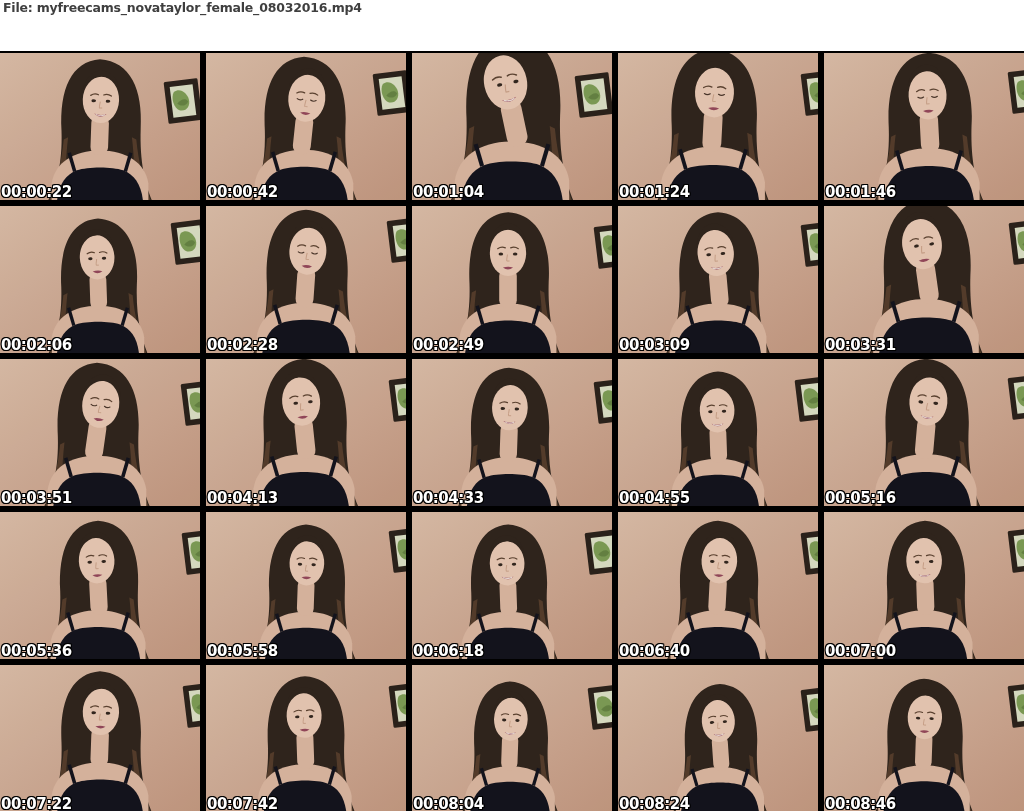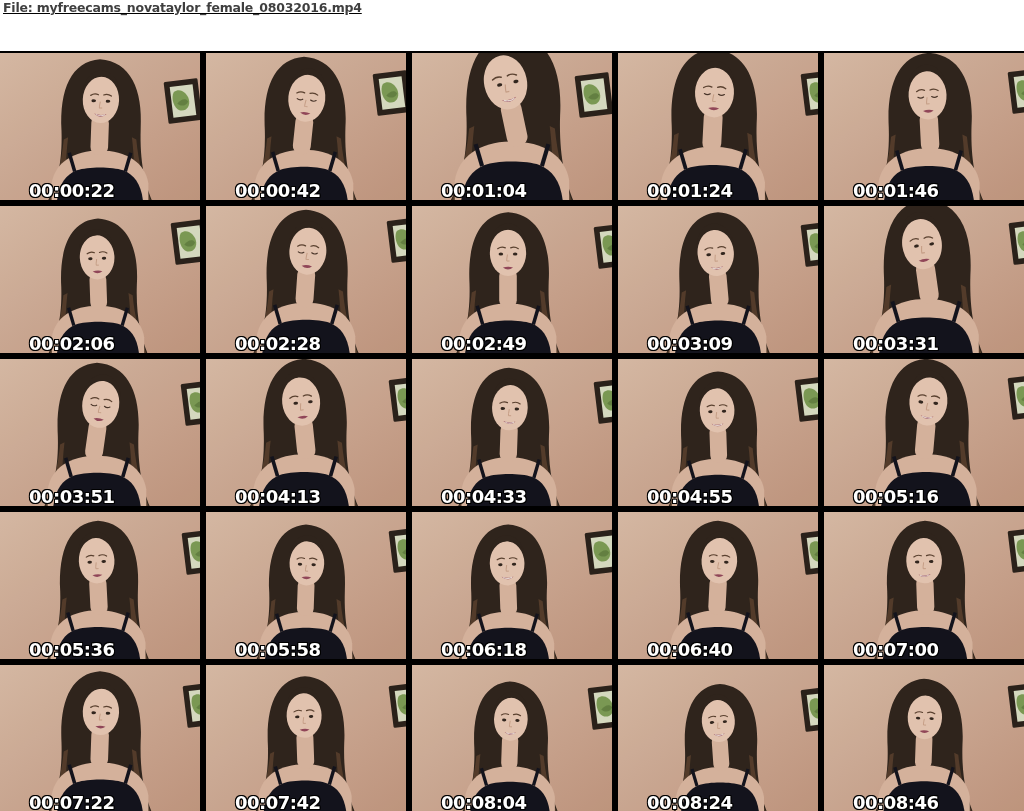--- a/index.html
+++ b/index.html
@@ -7,21 +7,20 @@
     width: 1024px; height: 811px;
     background: #000;
     overflow: hidden;
     font-family: "DejaVu Sans", "Liberation Sans", sans-serif;
   }
   .header {
     box-sizing: border-box;
     width: 1024px; height: 51px;
     background: #ffffff;
     padding: 2px 0 0 3px;
-    text-decoration: underline;
   }
   .hline {
     font-weight: bold;
     font-size: 12.5px;
     line-height: 12.2px;
     color: #3f3f3f;
     letter-spacing: -0.2px;
     white-space: nowrap;
   }
   .grid {
@@ -31,29 +30,28 @@
     gap: 6px;
     background: #000;
     padding-top: 2px;
   }
   .thumb { position: relative; overflow: hidden; background: #c9a38d; }
   .thumb svg { display: block; width: 100%; height: 100%; }
   .ts {
     position: absolute;
     left: 1px; bottom: -1px;
     font-weight: bold;
-    font-size: 18px;
+    font-size: 15px;
     letter-spacing: -0.5px;
     color: #ffffff;
     text-shadow:
       -1px -1px 0 #000, 1px -1px 0 #000,
       -1px  1px 0 #000, 1px  1px 0 #000,
        0   -1px 0 #000, 0    1px 0 #000,
       -1px  0   0 #000, 1px  0   0 #000;
-    margin-left: 28px;
   }
 </style>
 </head>
 <body>
 
 <div class="page">
   <header class="header">
     <div class="hline">File: myfreecams_novataylor_female_08032016.mp4</div>
   </header>
   <main class="grid">

